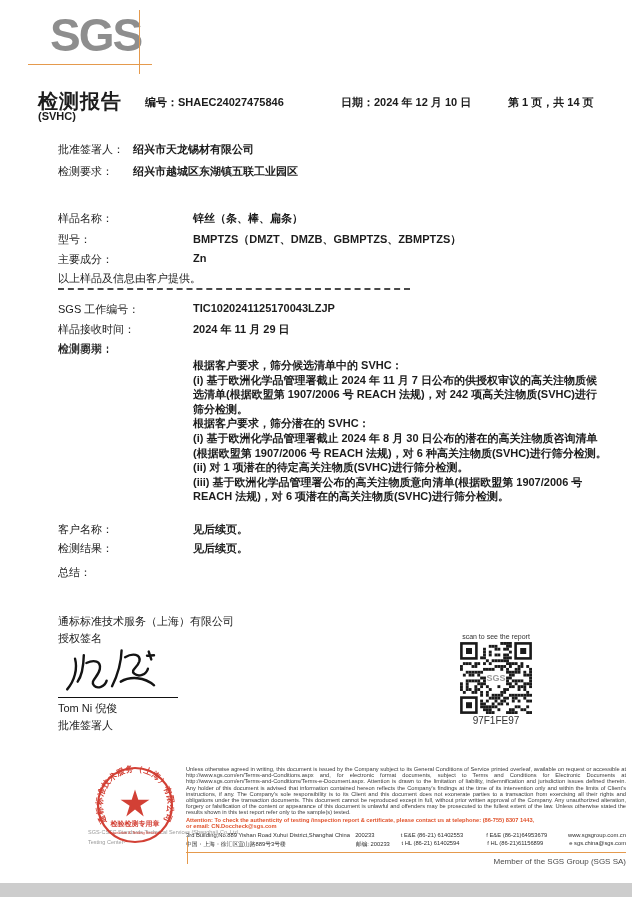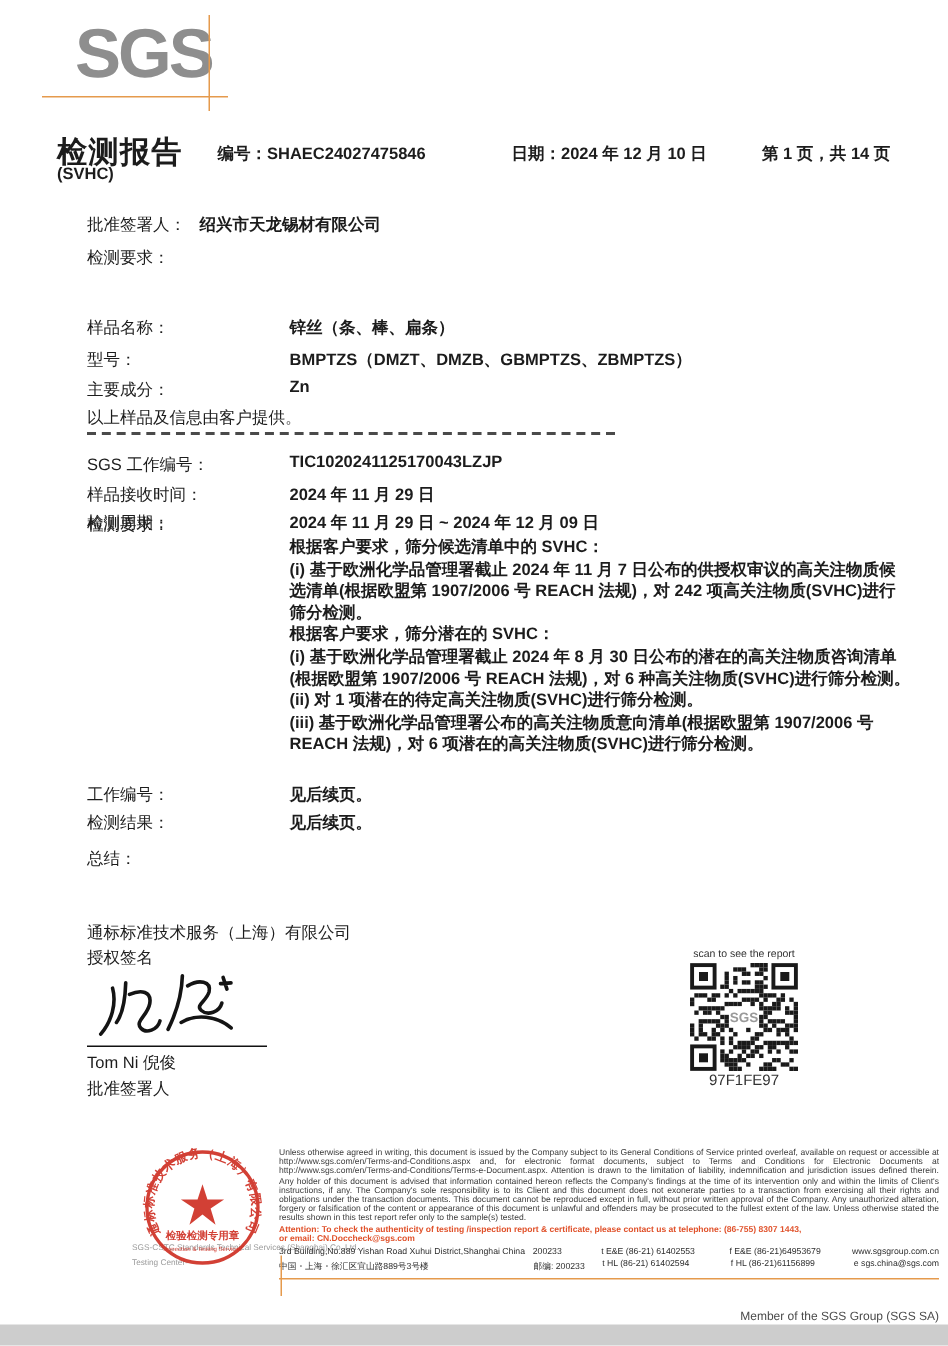--- a/index.html
+++ b/index.html
@@ -50,65 +50,65 @@
   .legal{font-size:5.7px;line-height:6.2px;color:#3c3c3c;text-align:justify;}
   .attention{font-size:5.7px;line-height:6.4px;color:#e0512a;font-weight:bold;white-space:pre-line;margin-top:1px;}
   .addr-row{display:flex;font-size:5.8px;color:#2e2e2e;margin-top:2.2px;white-space:nowrap;}
   .addr-row .a1{width:178px;}
   .addr-row .a2{width:48px;}
   .addr-row .a3{width:90px;}
   .addr-row .a4{width:86px;}
   .addr-row .a5{width:auto;}
   .orule{position:relative;margin-top:3px;height:1px;background:#e59a4d;}
   .orule::after{content:"";position:absolute;left:1px;top:-15px;width:1px;height:27px;background:#e59a4d;}
-  .member{margin-top:20px;text-align:right;font-size:8px;color:#4a4a4a;}
+  .member{margin-top:4px;text-align:right;font-size:8px;color:#4a4a4a;}
 </style>
 </head>
 <body>
 
 <div class="page">
 
   <div class="logo-text">SGS</div>
   <div class="logo-hline"></div>
   <div class="logo-vline"></div>
 
   <div class="doc-title">检测报告</div>
   <div class="doc-subtitle">(SVHC)</div>
   <div class="hmeta" style="left:145px"><span>编号：</span><span>SHAEC24027475846</span></div>
   <div class="hmeta" style="left:341px"><span>日期：</span><span>2024 年 12 月 10 日</span></div>
   <div class="hmeta" style="left:508px">第 1 页，共 14 页</div>
 
   <div class="lbl" style="top:142px">批准签署人：</div>
   <div class="val c1" style="top:142px">绍兴市天龙锡材有限公司</div>
   <div class="lbl" style="top:164px">检测要求：</div>
+  <div class="val c1" style="top:164px">绍兴市越城区东湖镇五联工业园区</div>
 
   <div class="lbl" style="top:211px">样品名称：</div>
   <div class="val c2" style="top:211px">锌丝（条、棒、扁条）</div>
   <div class="lbl" style="top:232px">型号：</div>
   <div class="val c2" style="top:232px">BMPTZS（DMZT、DMZB、GBMPTZS、ZBMPTZS）</div>
   <div class="lbl" style="top:252px">主要成分：</div>
   <div class="val c2" style="top:252px">Zn</div>
   <div class="note" style="top:271px">以上样品及信息由客户提供。</div>
   <div class="dashline"></div>
 
   <div class="lbl" style="top:302px">SGS 工作编号：</div>
   <div class="val c2" style="top:302px">TIC1020241125170043LZJP</div>
   <div class="lbl" style="top:322px">样品接收时间：</div>
   <div class="val c2" style="top:322px">2024 年 11 月 29 日</div>
   <div class="lbl" style="top:341px">检测周期：</div>
-  <div class="val c2" style="top:341px">2024 年 11 月 29 日 ~ 2024 年 12 月 09 日</div>
   <div class="lbl" style="top:342px">检测要求：</div>
   <div class="reqblock">根据客户要求，筛分候选清单中的 SVHC：
 (i) 基于欧洲化学品管理署截止 2024 年 11 月 7 日公布的供授权审议的高关注物质候选清单(根据欧盟第 1907/2006 号 REACH 法规)，对 242 项高关注物质(SVHC)进行筛分检测。
 根据客户要求，筛分潜在的 SVHC：
 (i) 基于欧洲化学品管理署截止 2024 年 8 月 30 日公布的潜在的高关注物质咨询清单(根据欧盟第 1907/2006 号 REACH 法规)，对 6 种高关注物质(SVHC)进行筛分检测。
 (ii) 对 1 项潜在的待定高关注物质(SVHC)进行筛分检测。
 (iii) 基于欧洲化学品管理署公布的高关注物质意向清单(根据欧盟第 1907/2006 号 REACH 法规)，对 6 项潜在的高关注物质(SVHC)进行筛分检测。</div>
 
-  <div class="lbl" style="top:522px">工作编号：</div>
+  <div class="lbl" style="top:522px">客户名称：</div>
   <div class="val c2" style="top:522px">见后续页。</div>
   <div class="lbl" style="top:541px">检测结果：</div>
   <div class="val c2" style="top:541px">见后续页。</div>
   <div class="lbl bold" style="top:565px">总结：</div>
 
   <div class="lbl" style="top:614px">通标标准技术服务（上海）有限公司</div>
   <div class="lbl" style="top:631px">授权签名</div>
 
   <svg class="sig-svg" width="110" height="50" viewBox="0 0 110 50">
     <g fill="none" stroke="#141414" stroke-width="2.4" stroke-linecap="round" transform="rotate(-4 55 25)">

